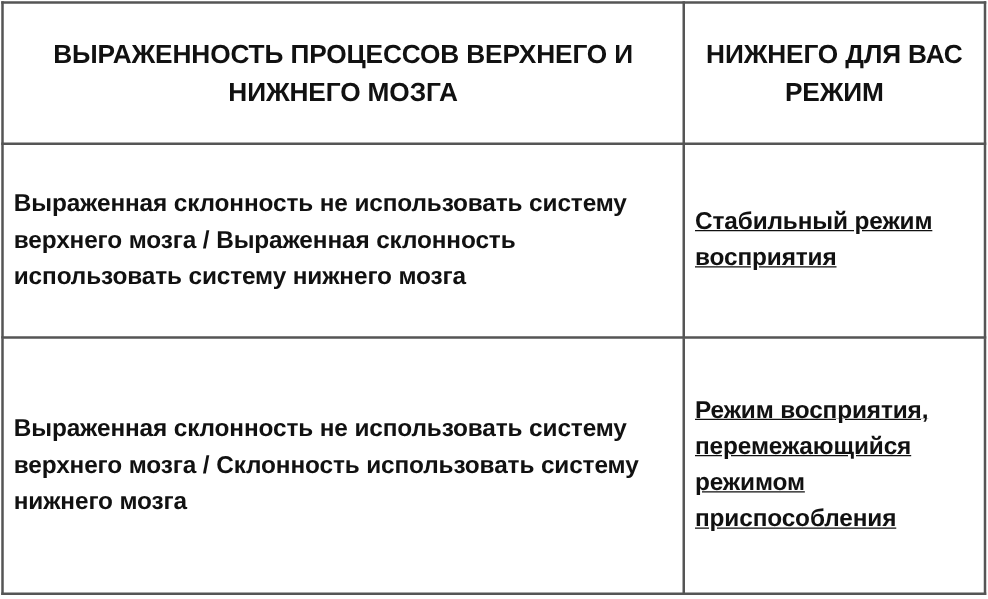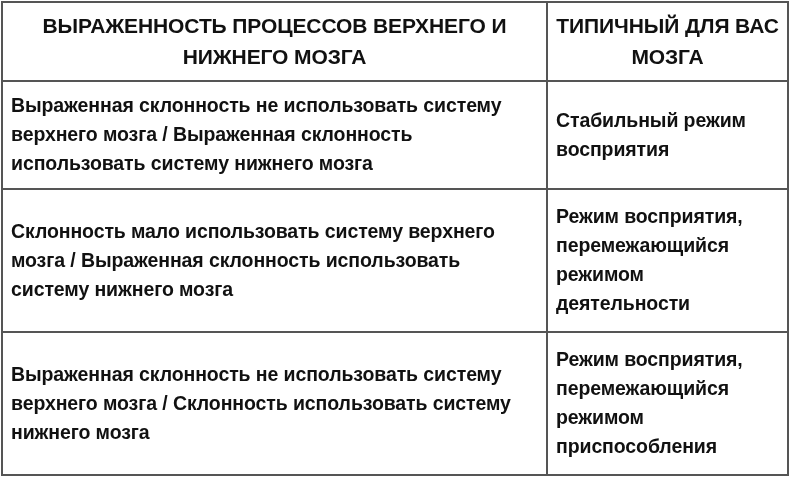--- a/index.html
+++ b/index.html
@@ -40,41 +40,38 @@
     }
     .col-left { width: 545px; }
     .col-right { width: 241px; }
     .row-header { height: 65px; }
     .row-1 { height: 89px; }
     .row-2 { height: 86px; }
     .row-3 { height: 117px; }
     .row-4 { height: 118px; }
     .doc-table td.mode-cell {
       padding-left: 8px;
+      text-decoration: underline;
     }
   </style>
 </head>
 <body>
 
 <table class="doc-table">
   <colgroup>
     <col class="col-left">
     <col class="col-right">
   </colgroup>
   <tbody>
       <tr class="row-header">
     <th>ВЫРАЖЕННОСТЬ ПРОЦЕССОВ ВЕРХНЕГО И НИЖНЕГО МОЗГА</th>
-    <th>ТИПИЧНЫЙ ДЛЯ ВАС МОЗГА</th>
+    <th>НИЖНЕГО ДЛЯ ВАС РЕЖИМ</th>
   </tr>
   <tr class="row-1">
     <td>Выраженная склонность не использовать систему верхнего мозга / Выраженная склонность использовать систему нижнего мозга</td>
     <td class="mode-cell">Стабильный режим восприятия</td>
-  </tr>
-  <tr class="row-3">
-    <td>Склонность мало использовать систему верхнего мозга / Выраженная склонность использовать систему нижнего мозга</td>
-    <td class="mode-cell">Режим восприятия, перемежающийся режимом деятельности</td>
   </tr>
   <tr class="row-4">
     <td>Выраженная склонность не использовать систему верхнего мозга / Склонность использовать систему нижнего мозга</td>
     <td class="mode-cell">Режим восприятия, перемежающийся режимом приспособления</td>
   </tr>
 </tbody>
   </table>
 
 </body></html>

